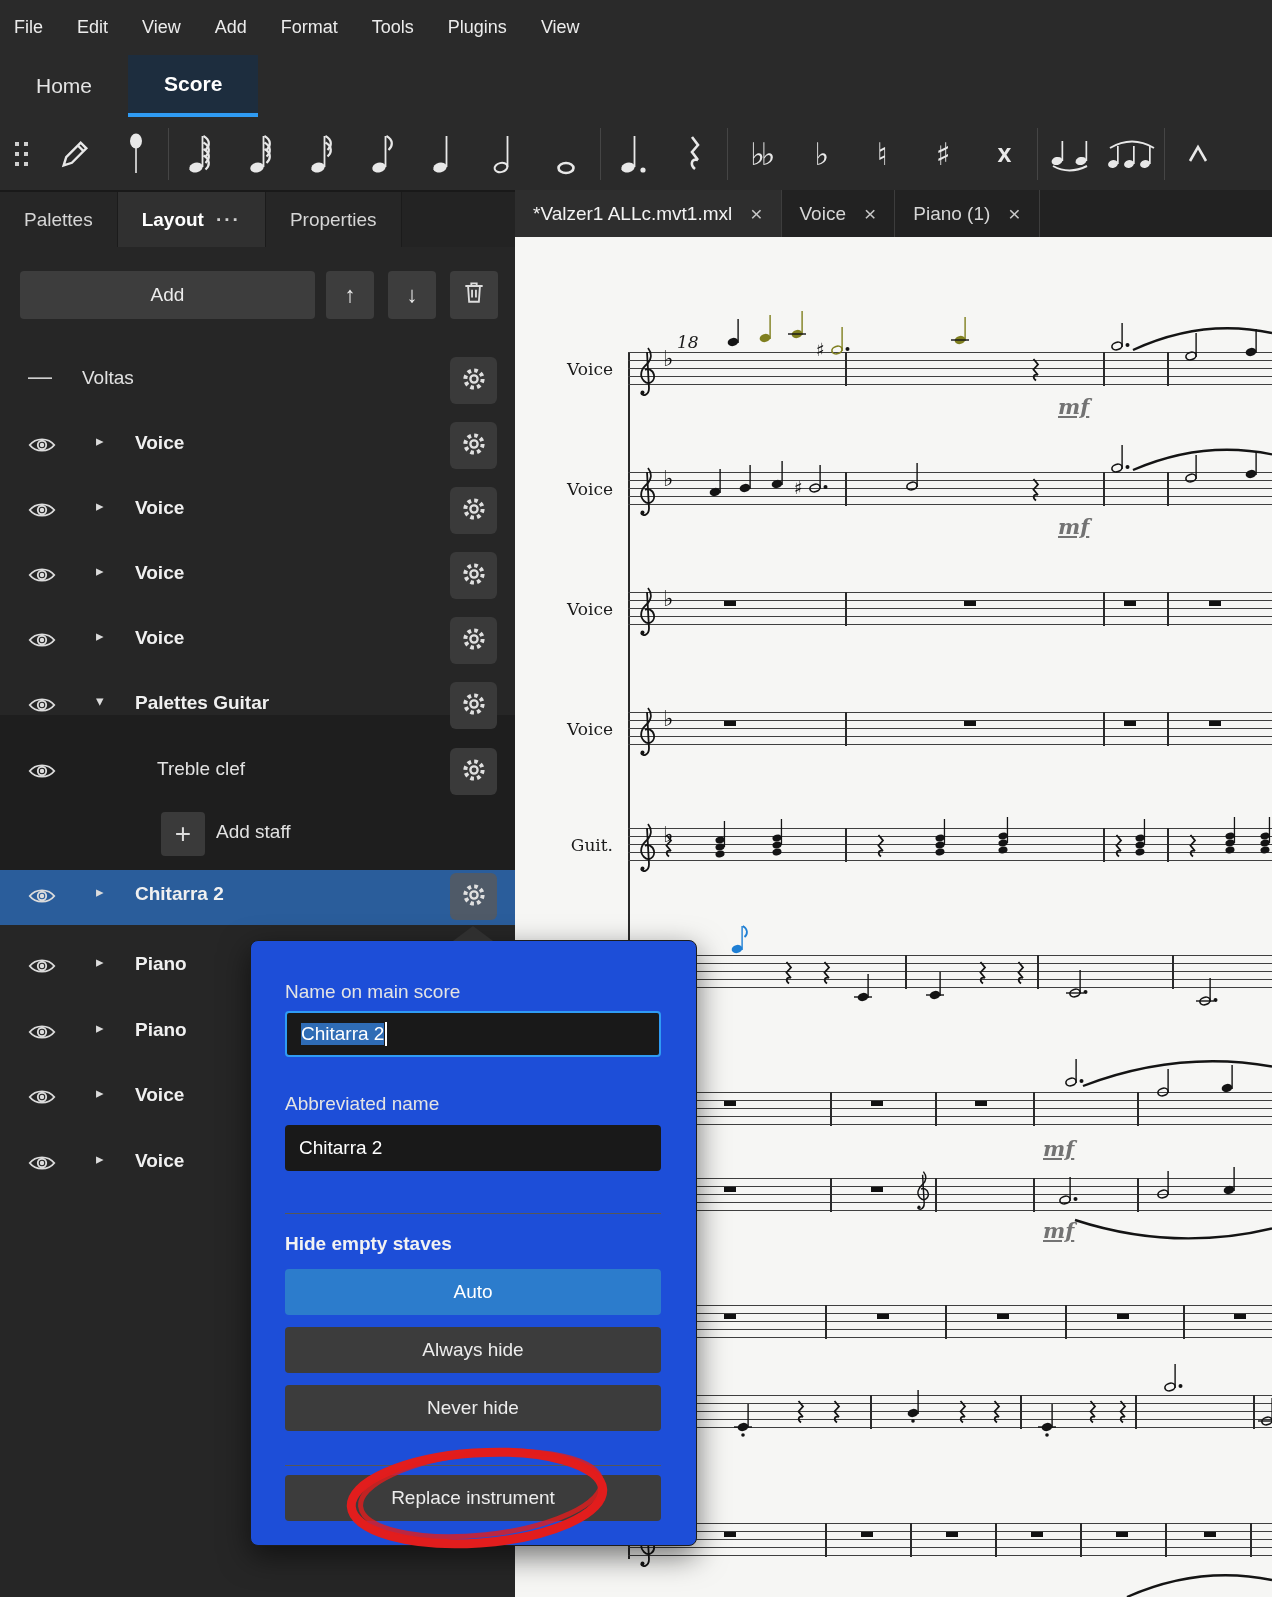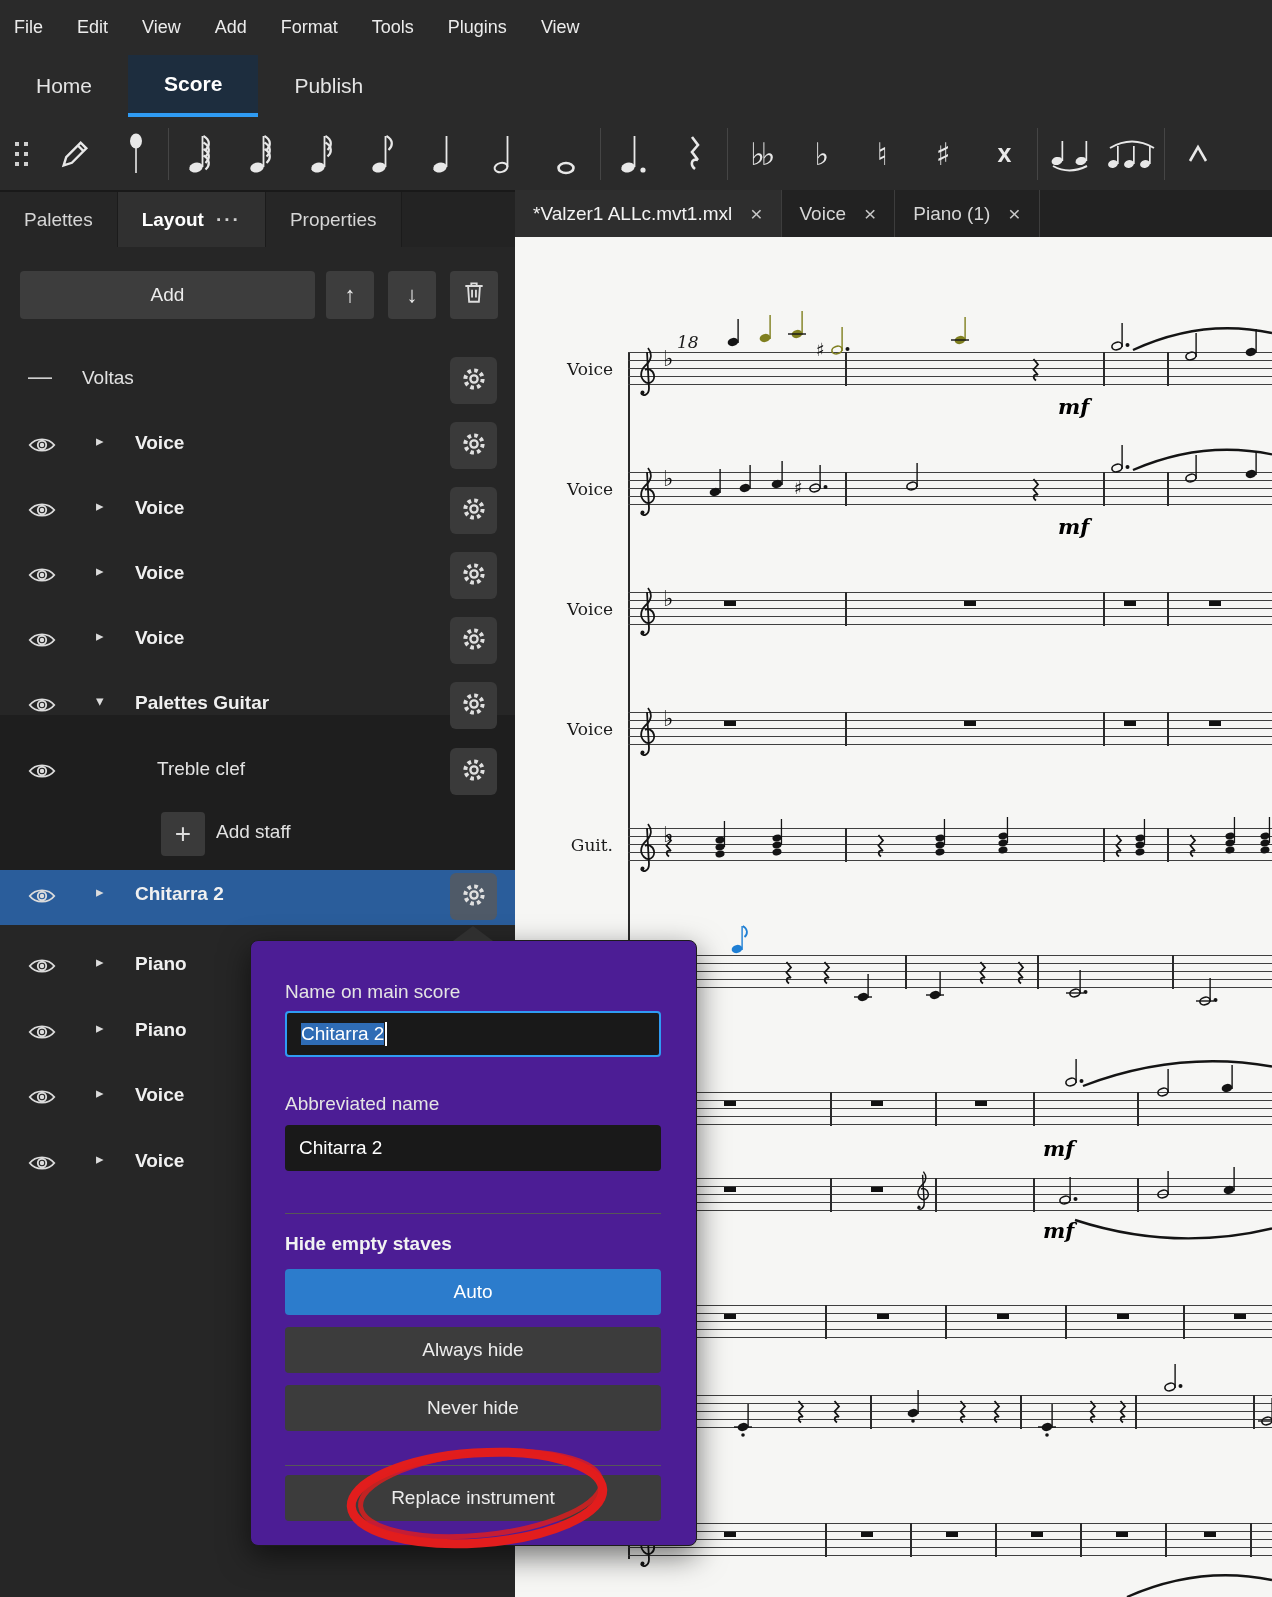--- a/index.html
+++ b/index.html
@@ -57,28 +57,28 @@
   .dtab .x{font-size:21px;color:#c8c8c8;}
   #page{position:absolute;left:0;top:47px;width:757px;height:1360px;background:#f6f6f4;overflow:hidden;}
   .stafflines{position:absolute;height:33px;background-image:linear-gradient(#3f3f3f 1px,transparent 1px);
               background-size:100% 8px;}
   .syslabel{position:absolute;width:92px;text-align:right;font-family:"DejaVu Serif",serif;
             font-size:17px;color:#1b1b1b;}
   .barline{position:absolute;width:1.5px;height:34px;background:#2a2a2a;}
   .sysline{position:absolute;width:2px;background:#2a2a2a;}
   .wrest{position:absolute;width:12px;height:5px;background:#111;}
   .mf{position:absolute;font-family:"DejaVu Serif",serif;font-style:italic;font-weight:bold;
-      font-size:21px;color:#000000;}
+      font-size:21px;color:#737373;text-decoration:underline;}
   .mnum{position:absolute;font-family:"DejaVu Serif",serif;font-style:italic;font-size:17px;color:#1b1b1b;}
   .glyph{position:absolute;}
   .sharpsign{position:absolute;font-family:"DejaVu Serif",serif;font-size:18px;color:#111;}
   .flatsign{position:absolute;font-family:"DejaVu Serif",serif;font-size:22px;color:#111;}
   .rdot{position:absolute;width:3.5px;height:3.5px;border-radius:50%;background:#111;}
   
-  #popup{position:absolute;left:250px;top:940px;width:445px;height:604px;background:#4c1d95;
+  #popup{position:absolute;left:250px;top:940px;width:445px;height:604px;background:#1d4ed8;
          border:1px solid #1c1c1c;border-radius:8px;box-shadow:0 10px 30px rgba(0,0,0,.55);z-index:30;}
   #popup .caretup{position:absolute;left:202px;top:-15px;width:0;height:0;
          border-left:20px solid transparent;border-right:20px solid transparent;border-bottom:15px solid #2f2f2f;}
   .plabel{position:absolute;left:34px;font-size:19px;color:#e4e4e4;}
   .plabel.bold{font-weight:bold;color:#f2f2f2;}
   .pinput{position:absolute;left:34px;width:376px;height:46px;background:#191919;border-radius:4px;
           display:flex;align-items:center;padding-left:14px;font-size:19px;color:#fff;box-sizing:border-box;}
   .pinput.focused{border:2px solid #2f9bf4;}
   .pinput .sel{background:#2f6cb5;}
   .caretbar{display:inline-block;width:2px;height:24px;background:#fff;margin-left:1px;}
@@ -100,21 +100,20 @@
       <span>View</span>
       <span>Add</span>
       <span>Format</span>
       <span>Tools</span>
       <span>Plugins</span>
       <span>View</span>
     </div>
   <div id="primarytabs">
       <div class="ptab">Home</div>
       <div class="ptab active">Score</div>
-      <div class="ptab">Publish</div>
     </div>
   <div id="toolbar">
       <div class="tgroup">
         <div class="ticon" style="width: 44px;">
           <svg width="18" height="30" viewBox="0 0 18 30">
             <rect x="2" y="3" width="4" height="4" fill="#cfcfcf"></rect>
             <rect x="2" y="13" width="4" height="4" fill="#cfcfcf"></rect>
             <rect x="2" y="23" width="4" height="4" fill="#cfcfcf"></rect>
             <rect x="11" y="3" width="4" height="4" fill="#cfcfcf"></rect>
             <rect x="11" y="13" width="4" height="4" fill="#cfcfcf"></rect>

